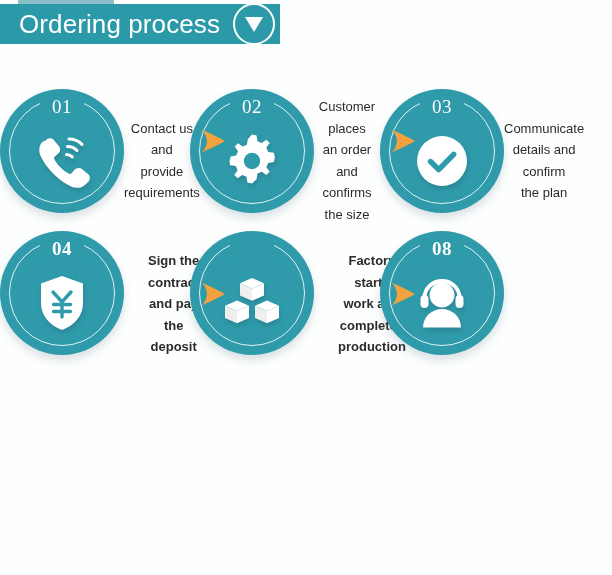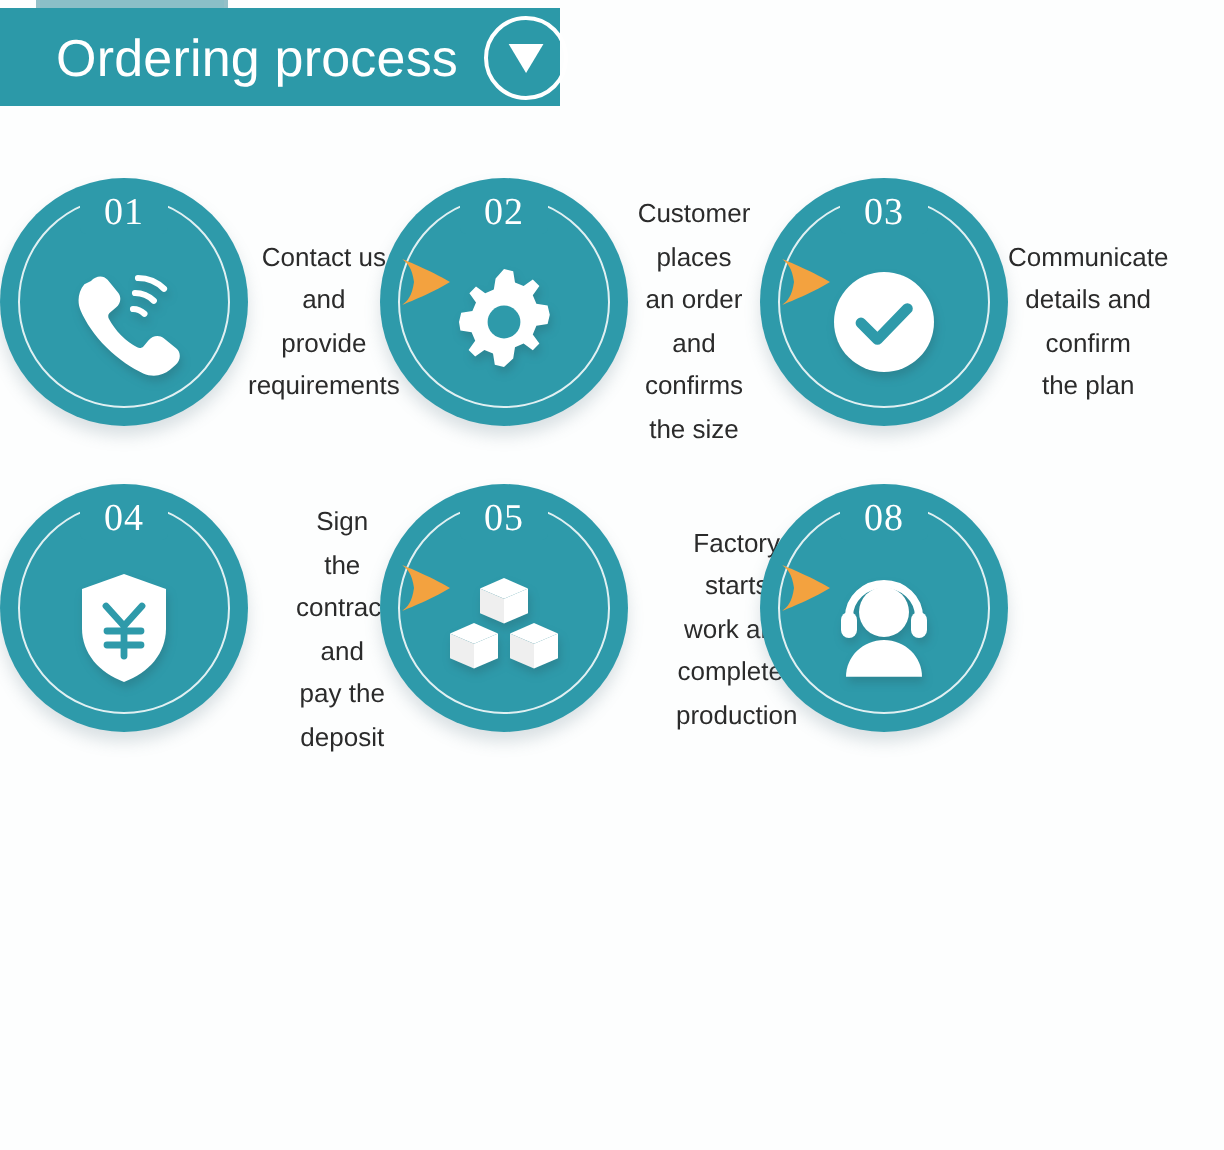--- a/index.html
+++ b/index.html
@@ -25,25 +25,25 @@
     border: 2px solid #3f8f9c;
     border-radius: 7px;
     background: #2f8d9b;
     opacity: .55;
   }
   #header-bar {
     position: absolute;
     left: 0;
     top: 4px;
     width: 280px;
-    height: 49px;
+    height: 40px;
     background: #2c99a8;
     display: flex;
     align-items: center;
-    padding-left: 28px;
+    padding-left: 19px;
     box-sizing: border-box;
   }
   #header-title {
     color: #ffffff;
     font-size: 26px;
     line-height: 26px;
     letter-spacing: .1px;
     white-space: nowrap;
   }
   #header-chevron-circle {
@@ -79,21 +79,21 @@
     position: absolute;
     left: 0;
     top: 76px;
     width: 612px;
   }
   .row {
     display: flex;
     width: 612px;
     position: relative;
   }
-  .row + .row { margin-top: 4px; }
+  .row + .row { margin-top: 4px; font-weight: bold; }
 
   .step {
     width: 190px;
     display: flex;
     align-items: center;
     position: relative;
   }
 
   
   .circle-wrap {
@@ -312,21 +312,20 @@
               </g>
 
               <g>
                 <path fill="#ffffff" d="M47 26.5l12 5.2-12 5.2-12-5.2z"></path>
                 <path fill="#efefef" d="M35 31.7l12 5.2v12.4l-12-5.2z"></path>
                 <path fill="#ffffff" d="M59 31.7l-12 5.2v12.4l12-5.2z"></path>
               </g>
             </svg>
           </div>
         </div>
-        <div class="step-number">05</div>
       </div>
       <div class="caption">Factory starts
 work and
 completes production</div>
     </div>
 
     <div class="step">
       <div class="circle-wrap">
         <div class="circle">
           <div class="inner-ring"></div>

